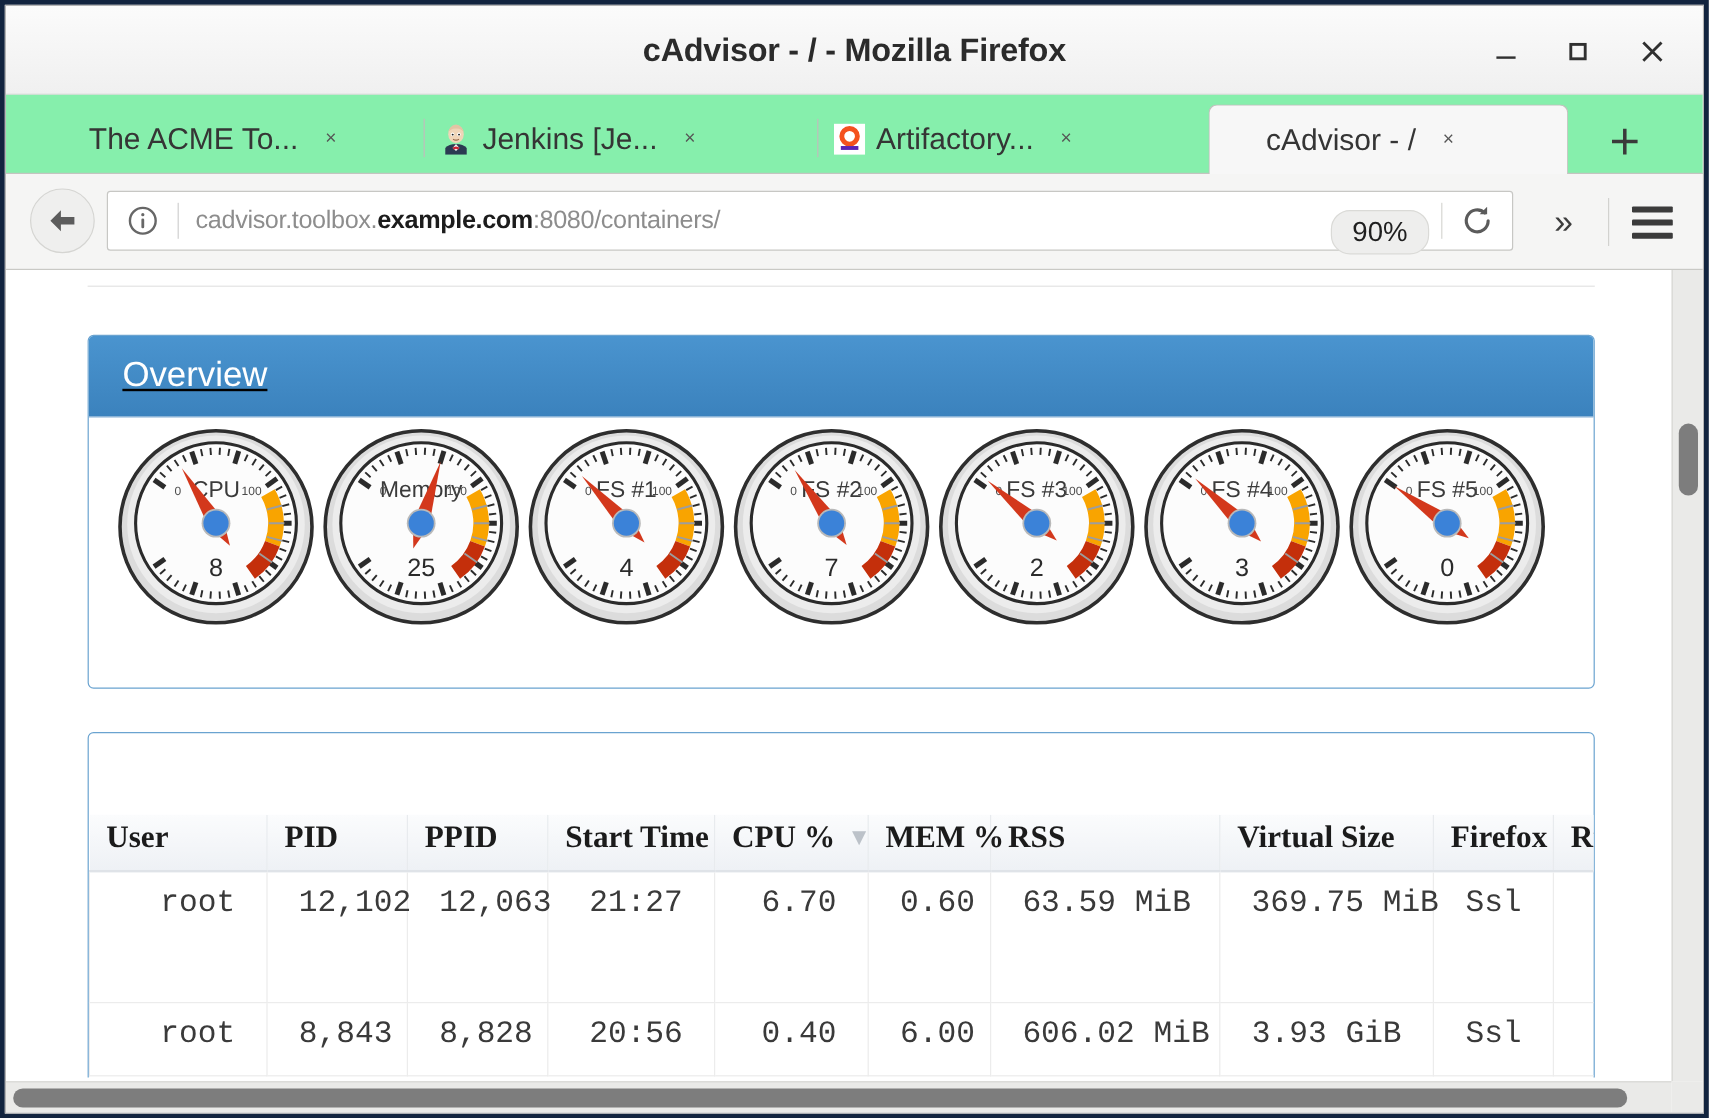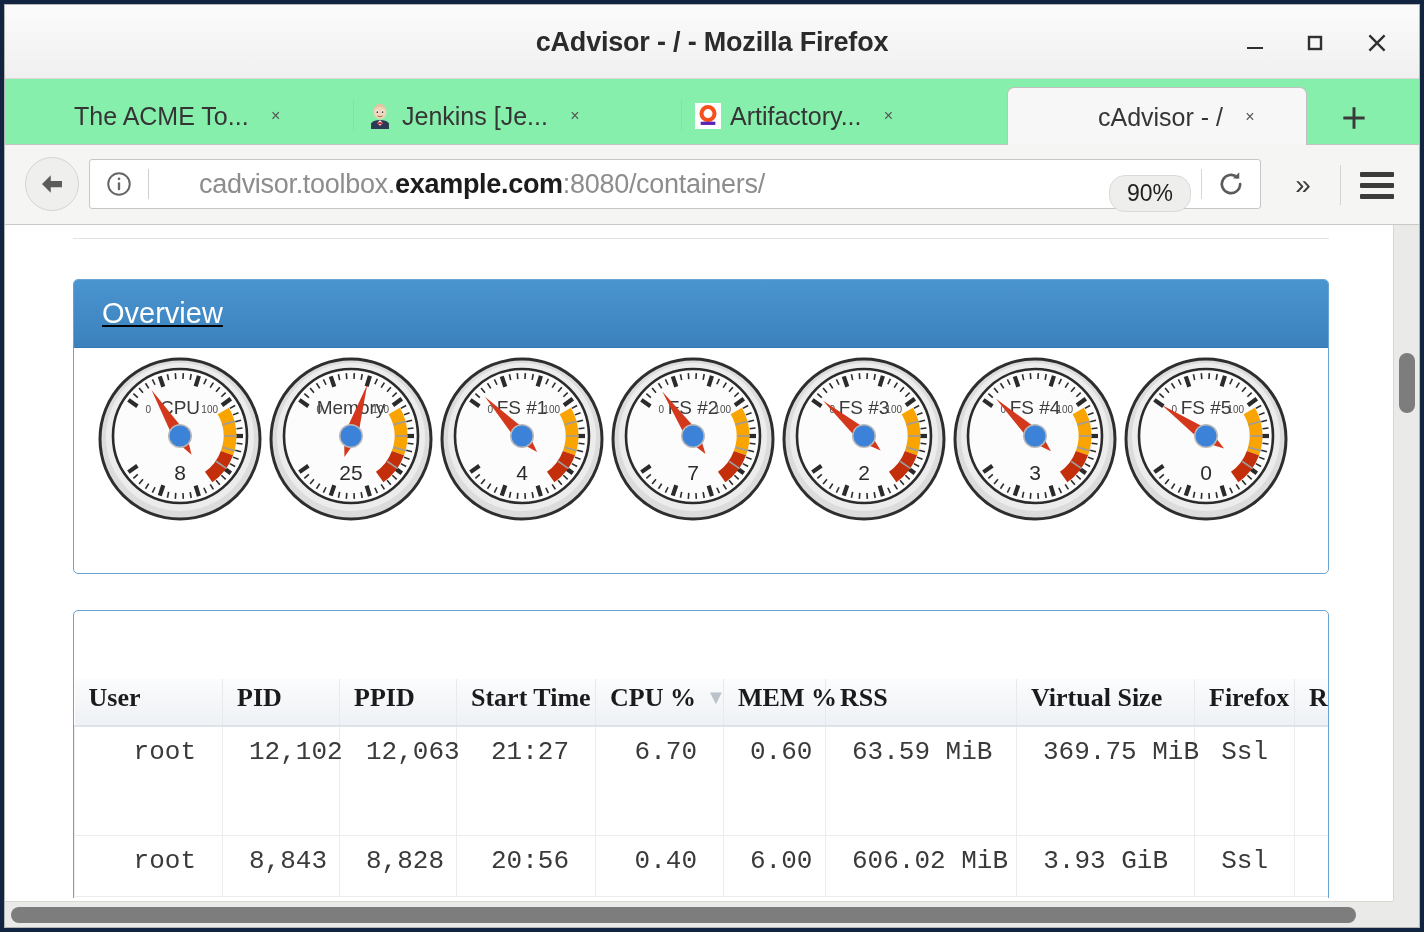--- a/index.html
+++ b/index.html
@@ -66,21 +66,21 @@
     font-size:25px;color:#353535;white-space:nowrap;overflow:hidden;
   }
   .tab .tab-close{
     margin-left:14px;width:26px;height:26px;flex:0 0 auto;
     display:flex;align-items:center;justify-content:center;color:#555;
   }
   .tab.active{
     background:#f7f7f7;
     border:1px solid #c0c0bc;border-bottom:none;
     border-radius:7px 7px 0 0;
-    top:8px;height:59px;justify-content:center;
+    top:8px;height:59px;
   }
   #tab0{left:34px;width:284px;}
   #tab1{left:348px;width:296px;}
   #tab2{left:676px;width:300px;}
   #tab3{left:1002px;width:300px;}
   #newtab{
     position:absolute;left:1330px;top:20px;width:38px;height:38px;
     display:flex;align-items:center;justify-content:center;color:#3a3a3a;
   }
 
@@ -100,23 +100,22 @@
   #urlbox{
     position:absolute;left:84px;top:14px;right:158px;height:50px;
     background:#fff;border:1px solid #c7c7c4;border-radius:3px;
     display:flex;align-items:center;
     box-sizing:border-box;
   }
   #identity{width:30px;height:30px;margin-left:14px;flex:0 0 auto;
      display:flex;align-items:center;justify-content:center;color:#666;}
   #id-sep{width:1px;height:30px;background:#d0d0d0;margin:0 14px;flex:0 0 auto;}
   #urltext{
-    font-size:27px;color:#8d8d8d;white-space:nowrap;overflow:hidden;flex:1 1 auto;
+    font-size:21px;color:#8d8d8d;white-space:nowrap;overflow:hidden;flex:1 1 auto;
     letter-spacing:-0.3px;
-    margin-left:36px;
   }
   #urltext b{color:#1c1c1c;font-weight:bold;}
   #zoombadge{
     flex:0 0 auto;margin-right:10px;
     background:#eeeeed;border:1px solid #dadad7;border-radius:16px;
     padding:4px 17px;font-size:23px;color:#1f1f1f;margin-top:18px;
   }
   #zoom-sep{width:1px;height:30px;background:#d6d6d3;flex:0 0 auto;margin-right:6px;}
   #reloadbtn{flex:0 0 auto;width:46px;height:46px;margin-right:6px;
      display:flex;align-items:center;justify-content:center;color:#5b5b5b;}

